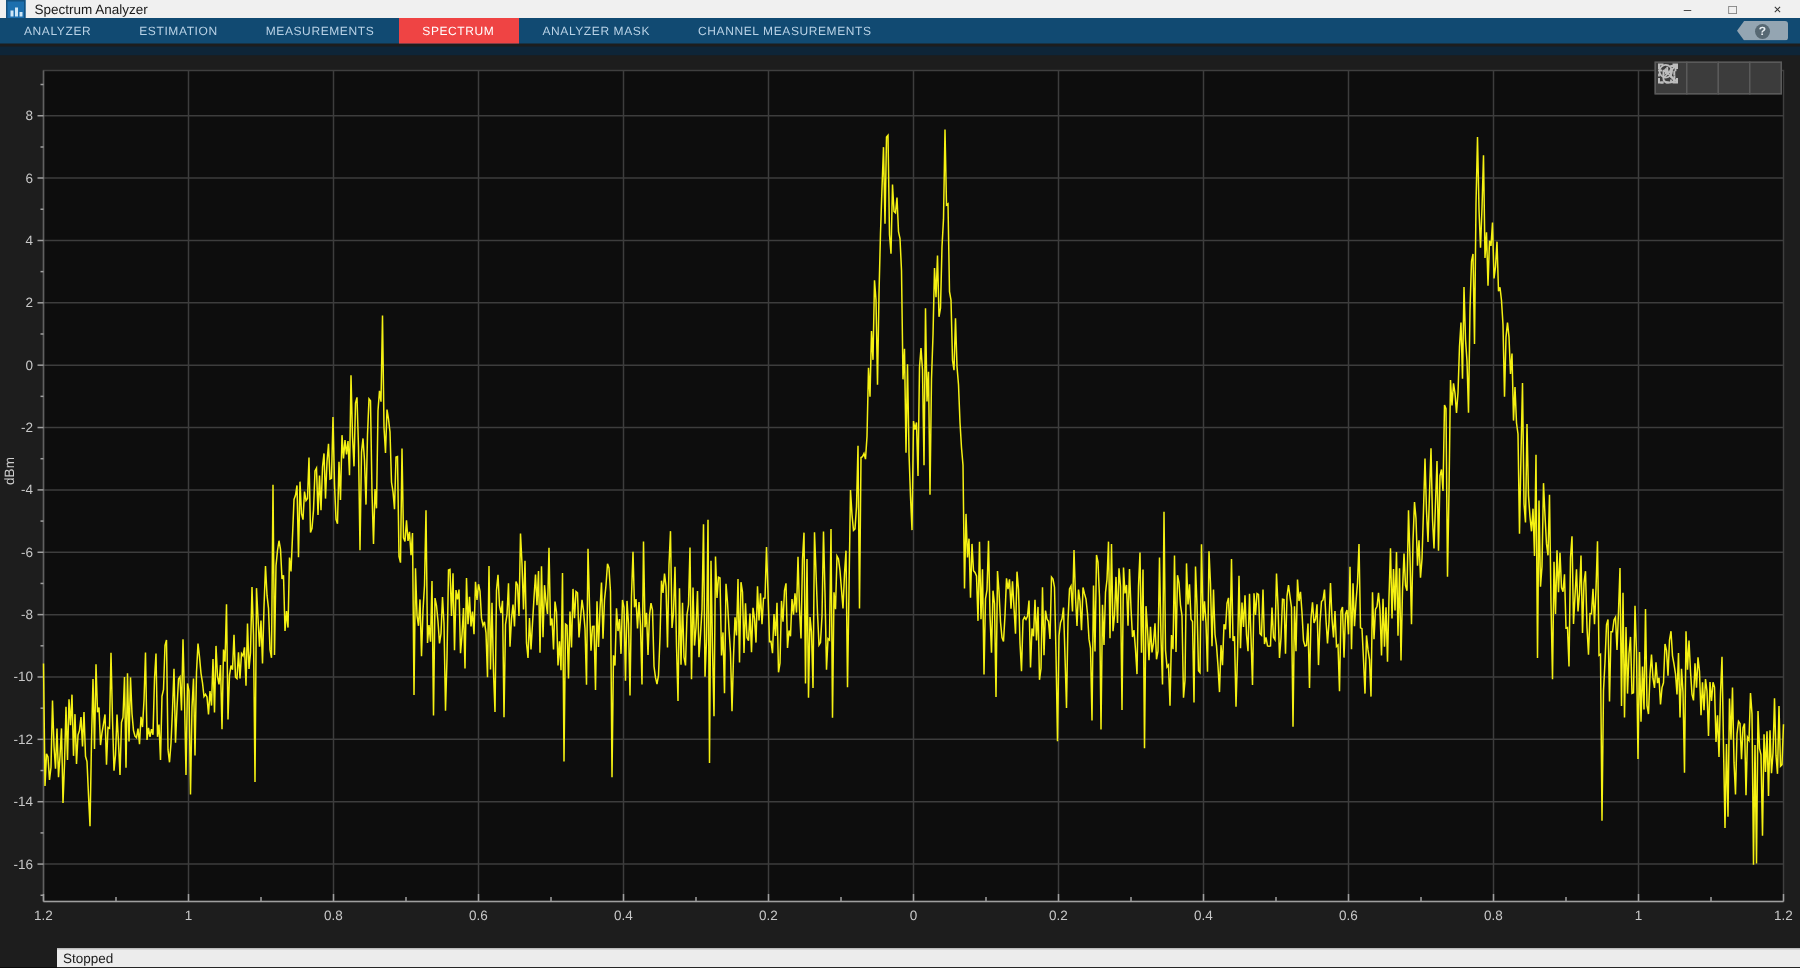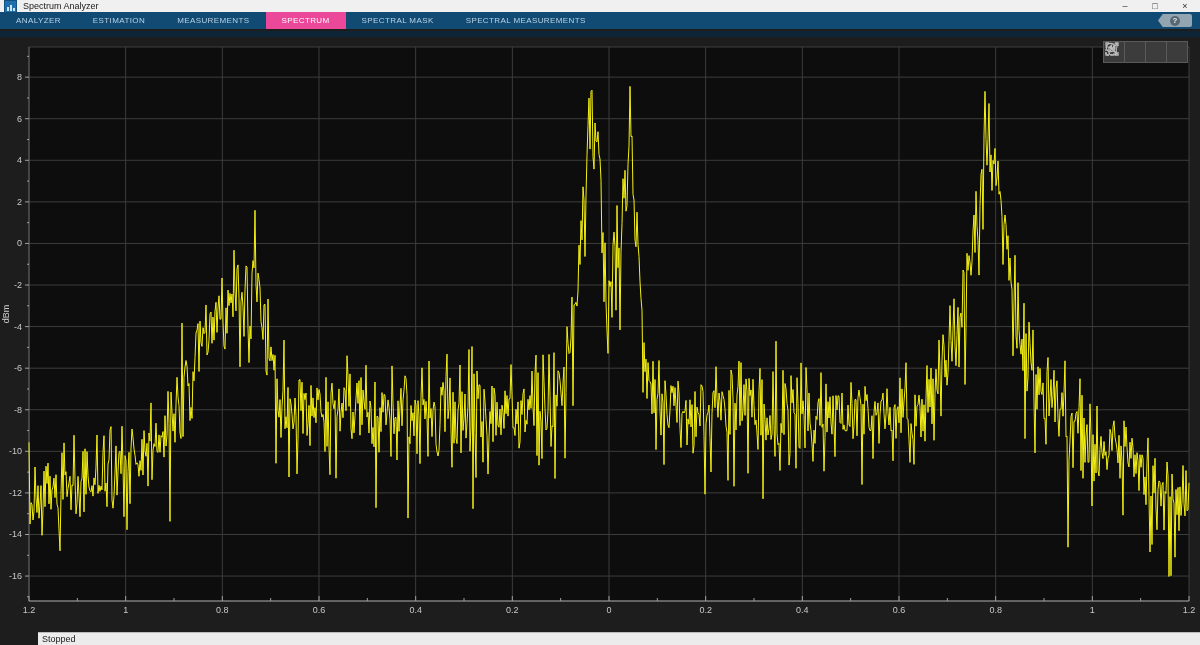--- a/index.html
+++ b/index.html
@@ -14,21 +14,21 @@
   .title-icon span{display:block;width:2px;background:#cfe6f5;}
   .window-title{font-size:9px;color:#1a1a1a;margin-left:6px;line-height:12px;}
   .win-controls{margin-left:auto;display:flex;align-items:center;height:12px;}
   .win-btn{width:30px;text-align:center;font-size:9px;color:#333;line-height:12px;cursor:default;}
 
   
   .tabstrip{position:absolute;left:0;top:12px;width:1200px;height:17px;background:#114a72;
             display:flex;align-items:stretch;}
   .tab{display:flex;align-items:center;padding:0 16px;font-size:8px;letter-spacing:.4px;
        color:#b9d2e6;cursor:default;}
-  .tab.selected{background:#ec4899;color:#ffffff;}
+  .tab.selected{background:#ef4444;color:#ffffff;}
   .help-pill{margin-left:auto;margin-right:8px;align-self:center;height:13px;width:34px;
              background:#94a5b2;border-radius:2px;clip-path:polygon(0 50%,14% 0,100% 0,100% 100%,14% 100%);
              display:flex;align-items:center;justify-content:center;}
   .help-circle{width:10px;height:10px;border-radius:50%;background:#576873;color:#e8eef2;
                font-size:8px;line-height:10px;text-align:center;font-weight:bold;}
   .substrip{position:absolute;left:0;top:31px;width:1200px;height:6px;background:#0e2538;}
 
   
   .main{position:absolute;left:0;top:37px;width:1200px;height:595px;background:#1d1d1d;}
   .main svg{position:absolute;left:0;top:0;}
@@ -68,22 +68,22 @@
       <div class="win-btn">□</div>
       <div class="win-btn">×</div>
     </div>
   </div>
 
   <div class="tabstrip">
     <div class="tab">ANALYZER</div>
     <div class="tab">ESTIMATION</div>
     <div class="tab">MEASUREMENTS</div>
     <div class="tab selected">SPECTRUM</div>
-    <div class="tab">SPECTRAL MASK</div>
-    <div class="tab">SPECTRAL MEASUREMENTS</div>
+    <div class="tab">ANALYZER MASK</div>
+    <div class="tab">CHANNEL MEASUREMENTS</div>
     <div class="help-pill">
       <div class="help-circle">?</div>
     </div>
   </div>
   <div class="substrip"></div>
 
   <div class="main">
     <svg id="spectrum-svg" width="1200" height="595">
         <rect x="29" y="10" width="1160" height="554" fill="#0d0d0d"></rect>
         <line x1="125.66666666666664" y1="10" x2="125.66666666666664" y2="564" stroke="#3d3d3d" stroke-width="1"></line>

